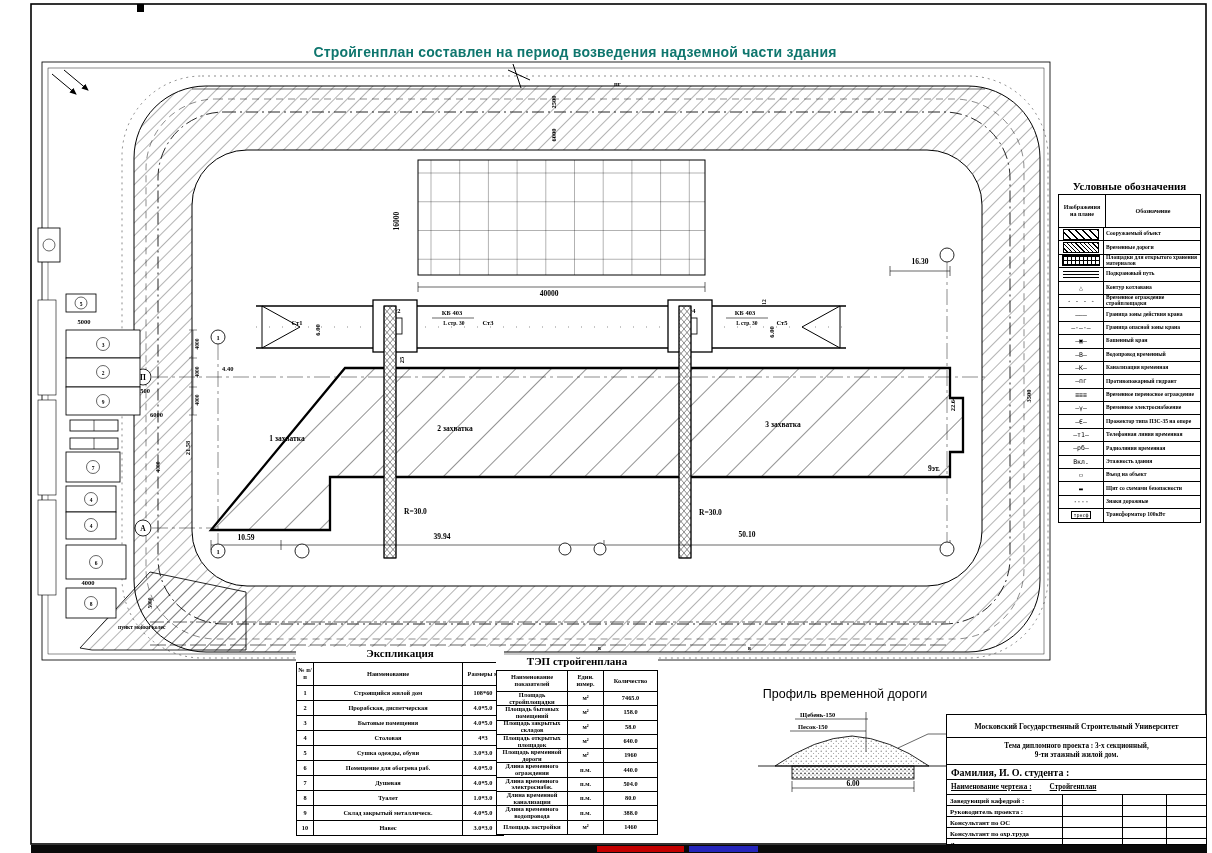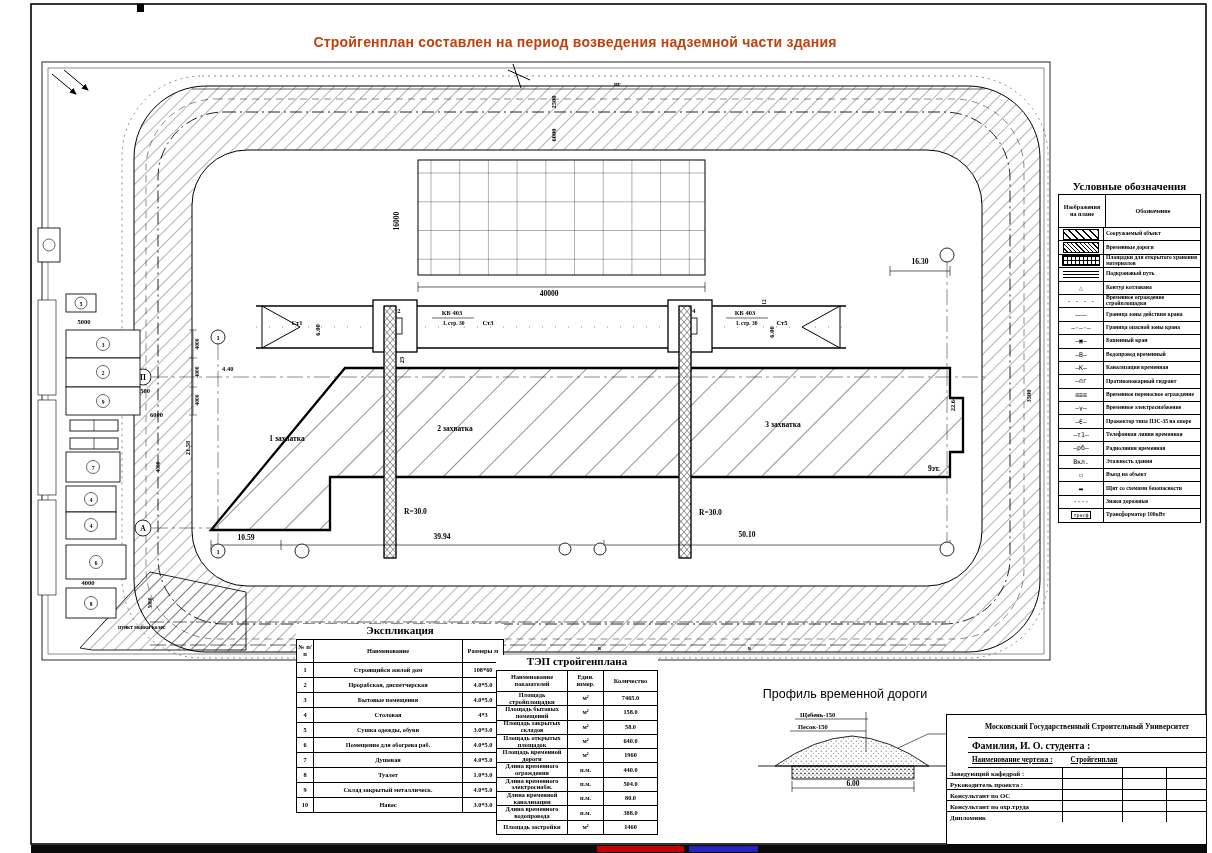--- a/index.html
+++ b/index.html
@@ -9,22 +9,22 @@
   svg text{fill:#000;font-family:"Liberation Serif",serif;font-weight:bold;}
   .t5{font-size:5.5px;} .t6{font-size:6.5px;} .t7{font-size:7.5px;}
   .t11{font-size:12.5px;font-weight:normal;font-family:"Liberation Sans",sans-serif;}
   .s04{stroke:#000;stroke-width:.45;} .s05{stroke:#000;stroke-width:.6;}
   .s08{stroke:#000;stroke-width:.85;} .s1{stroke:#000;stroke-width:1;}
   .s12{stroke:#000;stroke-width:1.3;} .s15{stroke:#000;stroke-width:1.6;}
   .s22{stroke:#000;stroke-width:2.3;}
 
   .main-title{position:absolute;left:0;top:6px;width:1190px;text-align:center;
     font:400 22px "Liberation Sans",sans-serif;letter-spacing:1px;}
-  .sub-title{position:absolute;left:0;top:34px;width:1150px;text-align:center;
-    font:bold 14px "Liberation Sans",sans-serif;color:#c2410c;letter-spacing:.2px;}
+  .sub-title{position:absolute;left:0;top:44px;width:1150px;text-align:center;
+    font:bold 14px "Liberation Sans",sans-serif;color:#0f766e;letter-spacing:.2px;}
 
   
   .legend{position:absolute;left:1058px;top:180px;width:143px;background:#fff;}
   .legend-title{font:bold 11px "Liberation Serif",serif;text-align:center;margin-bottom:2px;}
   .legend-table{border:1.5px solid #000;background:#fff;}
   .lhead{display:flex;border-bottom:1.2px solid #000;height:32px;}
   .lhead div{font:bold 6px "Liberation Serif",serif;display:flex;align-items:center;
     justify-content:center;text-align:center;line-height:1.1;padding:1px;}
   .lh1{width:44px;border-right:1px solid #000;} .lh2{flex:1;}
   .lrow{display:flex;border-bottom:1px solid #000;height:12.4px;overflow:hidden;}
@@ -48,32 +48,32 @@
   
   .dtable{position:absolute;background:#fff;}
   .dt-title{text-align:center;font:bold 11px "Liberation Serif",serif;margin-bottom:3px;}
   .dt-box{border:1.6px solid #000;}
   .trow{display:flex;border-bottom:1px solid #000;}
   .trow:last-child{border-bottom:none;}
   .tc{border-right:1px solid #000;display:flex;align-items:center;justify-content:center;
       text-align:center;font:bold 6.3px "Liberation Serif",serif;line-height:1.1;padding:1px;}
   .tc:last-child{border-right:none;}
   .thead .tc{border-bottom:0;}
-  .expl{left:296px;top:624px;width:208px;}
+  .expl{left:296px;top:647px;width:208px;}
   .expl .c1{width:14px;} .expl .c2{flex:1;} .expl .c3{width:38px;}
   .expl .trow{height:14px;} .expl .thead{height:22px;}
   .tep{left:496px;top:655px;width:162px;}
   .tep .c1{flex:1;} .tep .c2{width:33px;} .tep .c3{width:51px;}
   .tep .trow{height:13.3px;} .tep .thead{height:20px;}
 
   
   .tblock{position:absolute;left:946px;top:714px;width:259px;height:129px;
     border:1.4px solid #000;background:#fff;font-family:"Liberation Serif",serif;overflow:hidden;}
   .tb-r{border-bottom:1px solid #000;display:flex;align-items:center;justify-content:center;
-    text-align:center;font-weight:bold;margin-left:21px;}
+    text-align:center;font-weight:bold;}
   .tb-univ{height:22px;font-size:7.6px;}
   .tb-theme{height:26px;flex-direction:column;font-size:7.2px;line-height:1.25;}
   .tb-student{height:14px;font-size:10px;justify-content:flex-start;padding-left:4px;}
   .tb-draw{height:14px;font-size:7.2px;justify-content:flex-start;padding-left:4px;gap:18px;text-decoration:underline;}
   .tb-sig{height:10.1px;display:grid;grid-template-columns:116px 60px 44px 1fr;
     border-bottom:1px solid #000;font-size:6.8px;font-weight:bold;}
   .tb-sig:last-child{border-bottom:none;}
   .tb-sig span{border-right:1px solid #000;display:flex;align-items:center;padding-left:3px;overflow:hidden;}
   .tb-sig span:last-child{border-right:none;}
 </style>
@@ -617,20 +617,24 @@
           <div class="tc c1">Площадь застройки</div>
           <div class="tc c2">м²</div>
           <div class="tc c3">1460</div>
         </div>
       </div>
   </div>
 </div>
 
 <div class="tblock">
   <div class="tb-r tb-univ">Московский Государственный Строительный Университет</div>
+  <div class="tb-r tb-theme">
+    <span>Тема дипломного проекта : 3-х секционный,</span>
+    <span>9-ти этажный жилой дом.</span>
+  </div>
   <div class="tb-r tb-student">Фамилия, И. О. студента :</div>
   <div class="tb-r tb-draw">
     <span>Наименование чертежа :</span>
     <span>Стройгенплан</span>
   </div>
   <div>
 
       <div class="tb-sig">
         <span>Заведующий кафедрой :</span>
         <span></span>

